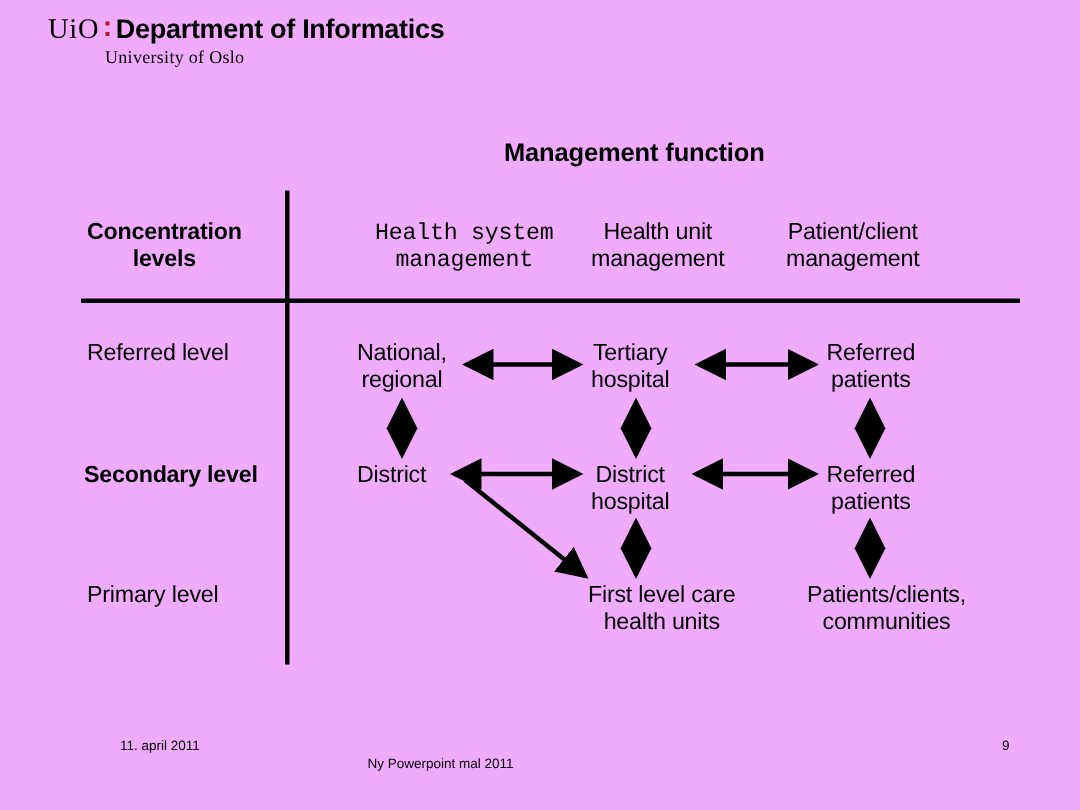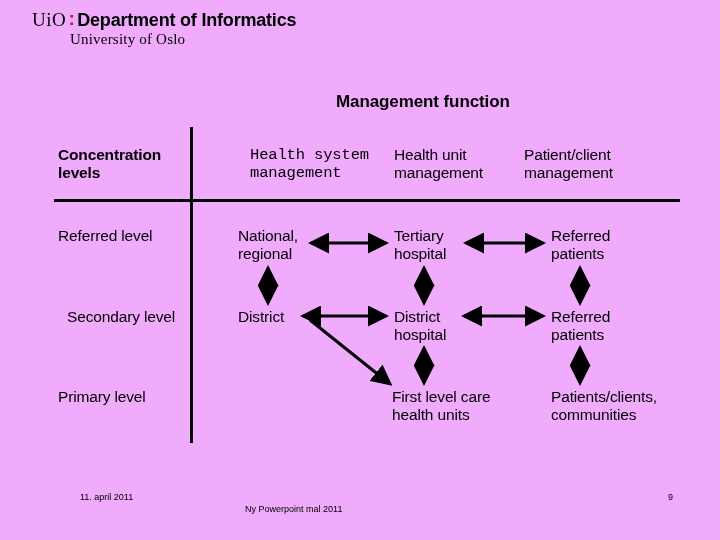--- a/index.html
+++ b/index.html
@@ -49,34 +49,35 @@
     top: -1px;
   }
   .logo-dept {
     font-family: "Liberation Sans", sans-serif;
     font-size: 18px;
     font-weight: 700;
     letter-spacing: -0.2px;
   }
   #logo-line2 {
     font-family: "Liberation Serif", serif;
-    font-size: 15px;
+    font-size: 12px;
     font-weight: 400;
     margin-top: 3px;
     margin-left: 38px;
     letter-spacing: 0.2px;
   }
 
   
   #diagram {
     position: absolute;
     left: 0;
     top: 0;
     width: 680px;
     height: 540px;
+    text-align: center;
   }
   #diagram-title {
     position: absolute;
     left: 336px;
     top: 92px;
     font-size: 17px;
     font-weight: 700;
     letter-spacing: -0.1px;
     white-space: nowrap;
   }
@@ -113,32 +114,32 @@
   }
 
   
   #h-concentration { left: 58px;  top: 146px; }
   #h-col1          { left: 250px; top: 146px; font-family: Liberation Mono, monospace; }
   #h-col2          { left: 394px; top: 146px; }
   #h-col3          { left: 524px; top: 146px; }
 
   
   #r-tertiary  { left: 58px; top: 227px; }
-  #r-secondary { left: 67px; top: 308px; }
+  #r-secondary { left: 56px; top: 308px; font-weight: bold; }
   #r-primary   { left: 58px; top: 388px; }
 
   
   #c-1-1 { left: 238px; top: 227px; }
   #c-1-2 { left: 394px; top: 227px; }
   #c-1-3 { left: 551px; top: 227px; }
   #c-2-1 { left: 238px; top: 308px; }
   #c-2-2 { left: 394px; top: 308px; }
   #c-2-3 { left: 551px; top: 308px; }
   #c-3-2 { left: 392px; top: 388px; }
-  #c-3-3 { left: 551px; top: 388px; }
+  #c-3-3 { left: 538px; top: 388px; }
 
   #arrow-layer {
     position: absolute;
     left: 0;
     top: 0;
     width: 720px;
     height: 540px;
     pointer-events: none;
   }
 

